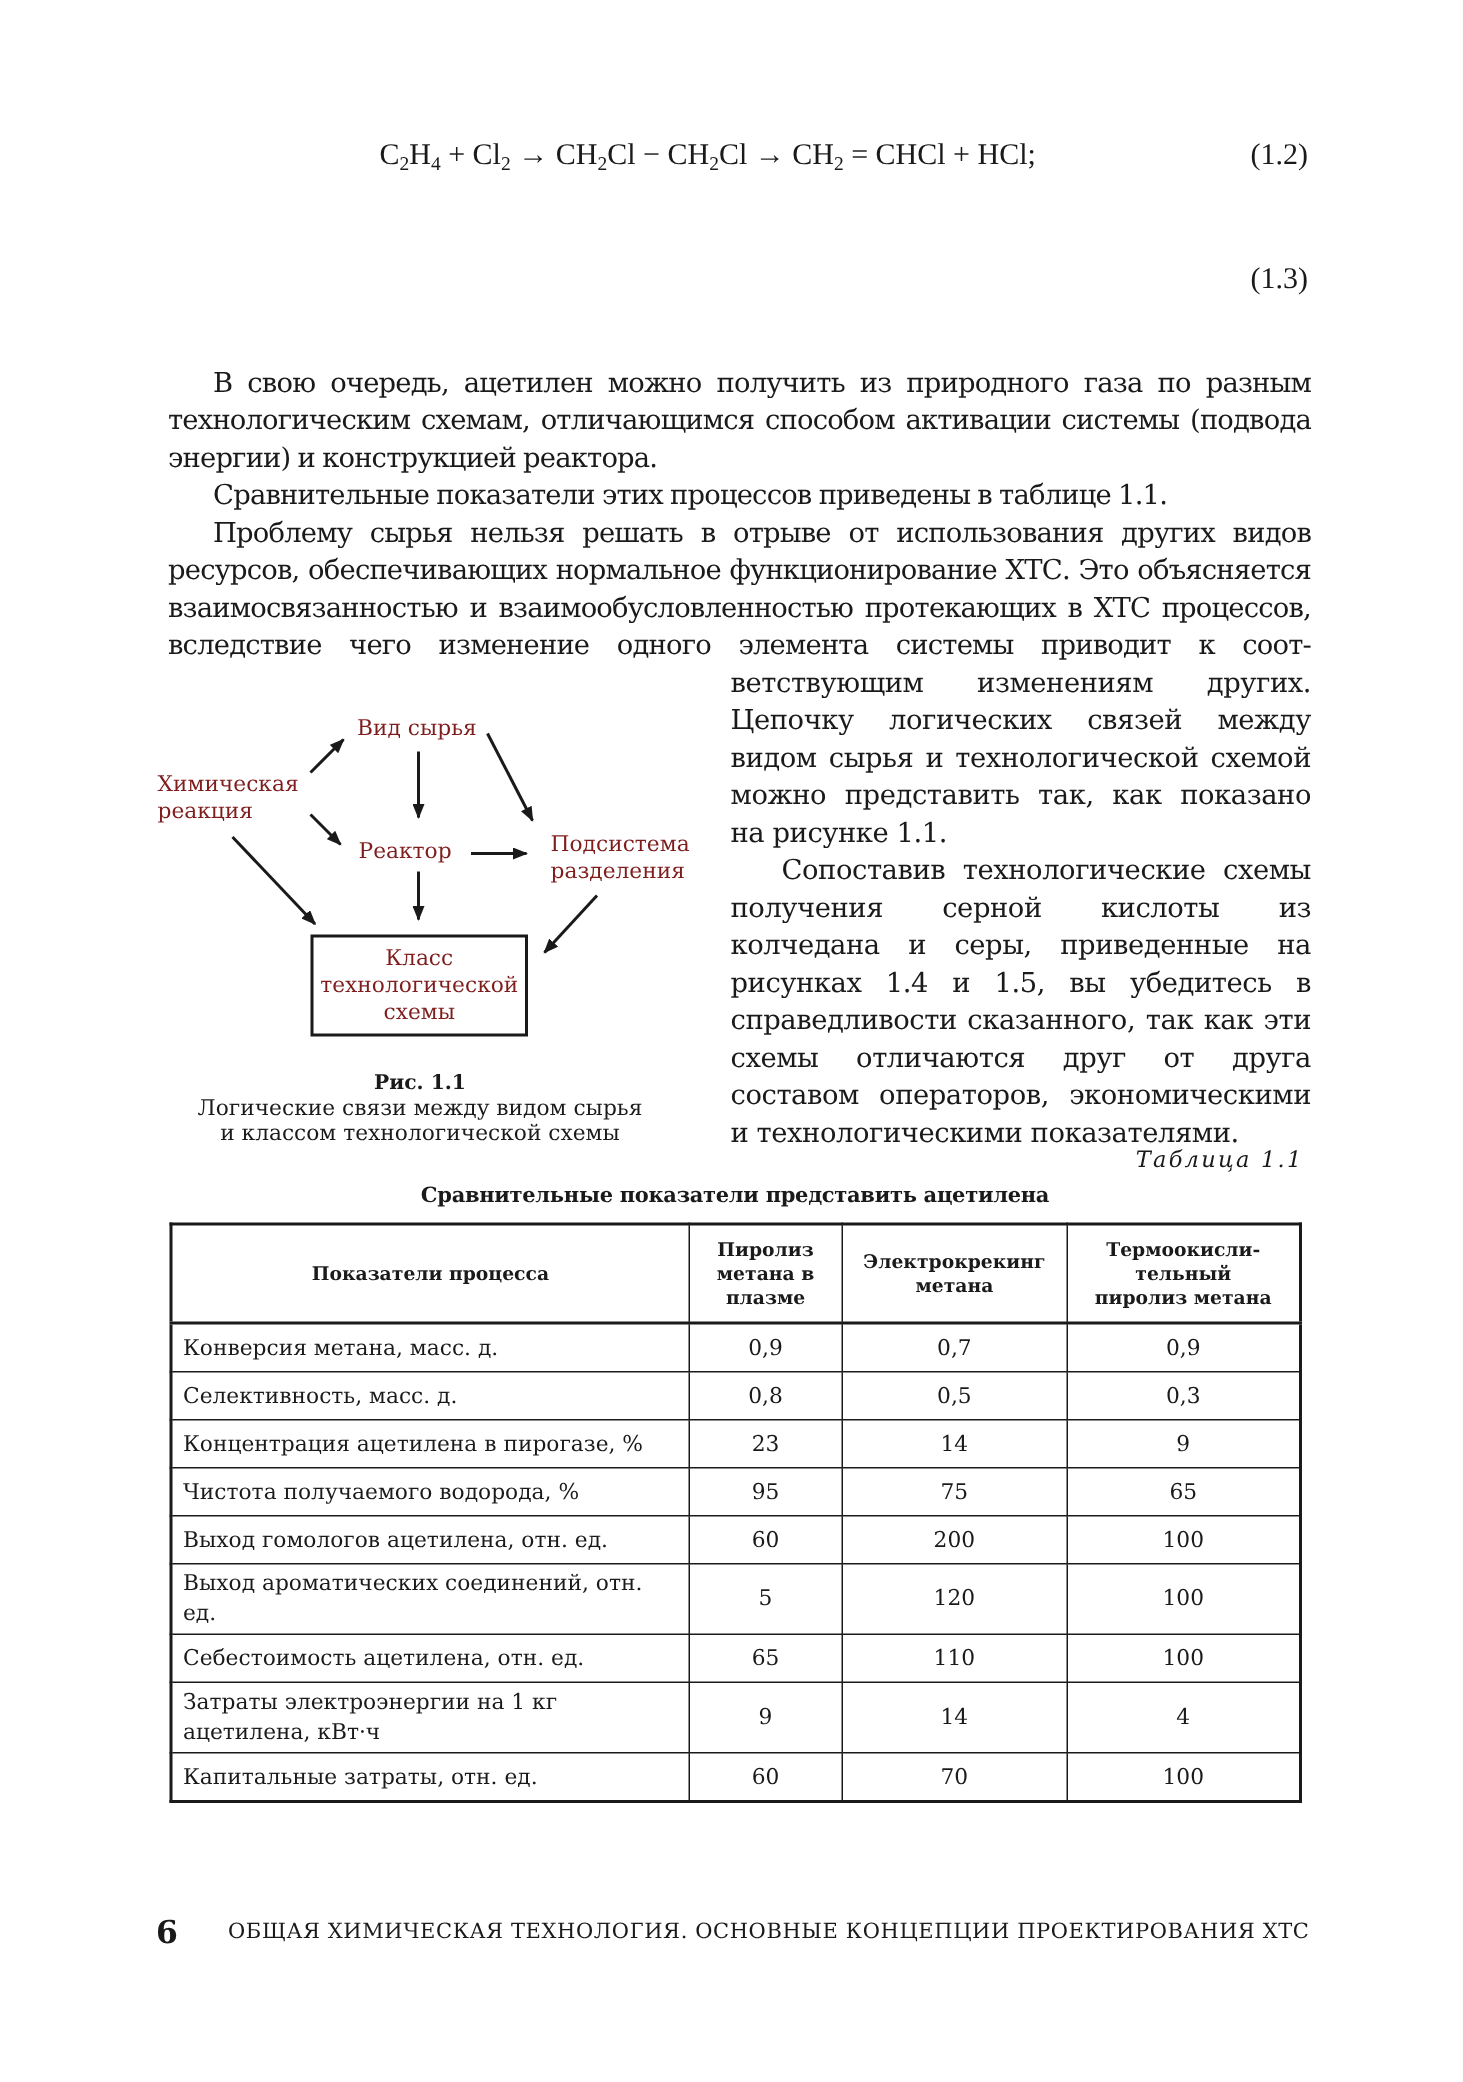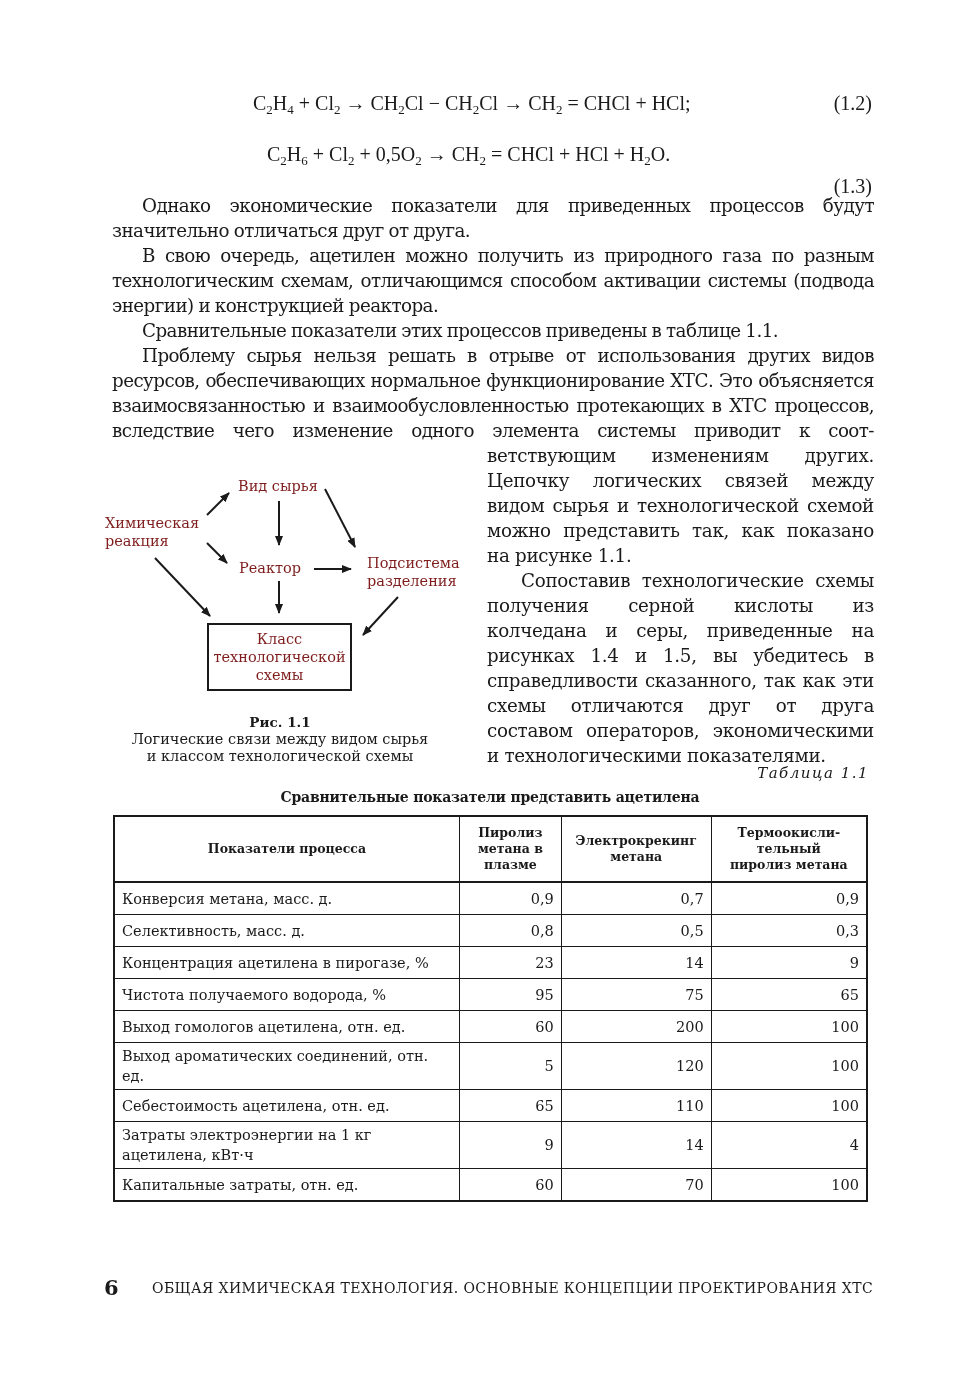--- a/index.html
+++ b/index.html
@@ -25,41 +25,37 @@
   .fig-cap .fignum { font-weight: bold; font-size: 13.5px; }
 
   .tbl-label { position: absolute; right: 106px; top: 764px; font-style: italic; font-size: 15px; letter-spacing: 1.5px; }
   .tbl-title { position: absolute; left: 112px; width: 756px; top: 789px; text-align: center; font-weight: bold; font-size: 14px; letter-spacing: -0.2px; }
 
   table.data { position: absolute; left: 113px; top: 815px; width: 755px; border-collapse: collapse;
                border: 2px solid #1a1a1a; font-family: "DejaVu Serif", serif; font-size: 14.5px; }
   table.data th { font-weight: bold; font-size: 12.5px; line-height: 16px; border: 1px solid #1a1a1a; padding: 2px 4px; text-align: center; height: 60px; }
   table.data thead tr { border-bottom: 2px solid #1a1a1a; }
   table.data td { border: 1px solid #1a1a1a; padding: 3px 7px; height: 25px; line-height: 20px; }
-  table.data td.num { text-align: right; }
+  table.data td.num { text-align: center; }
   table.data tr.tall td { height: 40px; }
   col.c0 { width: 347px; } col.c1 { width: 102px; } col.c2 { width: 150px; } col.c3 { width: 156px; }
 
   .footer-num { position: absolute; left: 104px; top: 1275px; font-weight: bold; font-size: 21px; }
   .footer-title { position: absolute; right: 102px; top: 1280px; font-size: 14px; letter-spacing: 0.4px; }
 </style>
 </head>
 <body>
 
 <div class="page">
 
   <div class="eq" style="left:253px; top:92px;"><span>C</span><sub>2</sub><span>H</span><sub>4</sub><span> + Cl</span><sub>2</sub><span> → CH</span><sub>2</sub><span>Cl − CH</span><sub>2</sub><span>Cl → CH</span><sub>2</sub><span> = CHCl + HCl;</span></div>
   <div class="eq-num" style="top:92px;">(1.2)</div>
 
-  <div class="eq" style="left:267px; top:143px;"><span>C</span><sub>2</sub><span>H</span><sub>6</sub><span> + Cl</span><sub>2</sub><span> + 0,5O</span><sub>2</sub><span> → CH</span><sub>2</sub><span> = CHCl + HCl + H</span><sub>2</sub><span>O.</span></div>
   <div class="eq-num" style="top:143px;margin-top:32px;">(1.3)</div>
 
-  <div class="para" style="top:193px;">
-    <span class="ind"></span><span>Однако экономические показатели для приведенных процессов будут значительно отличаться друг от друга.</span>
-  </div>
   <div class="para" style="top:243px;">
     <span class="ind"></span><span>В свою очередь, ацетилен можно получить из природного газа по разным технологическим схемам, отличающимся способом активации системы (подвода энергии) и конструкцией реактора.</span>
   </div>
   <div class="para" style="top:318px;">
     <span class="ind"></span><span>Сравнительные показатели этих процессов приведены в таблице 1.1.</span>
   </div>
   <div class="para" style="top:343px; text-align-last: justify;">
     <span class="ind"></span><span>Проблему сырья нельзя решать в отрыве от использования других видов ресурсов, обеспечивающих нормальное функционирование ХТС. Это объясняется взаимосвязанностью и взаимообусловленностью протекающих в ХТС процессов, вследствие чего изменение одного элемента системы приводит к соот-</span>
   </div>
 

